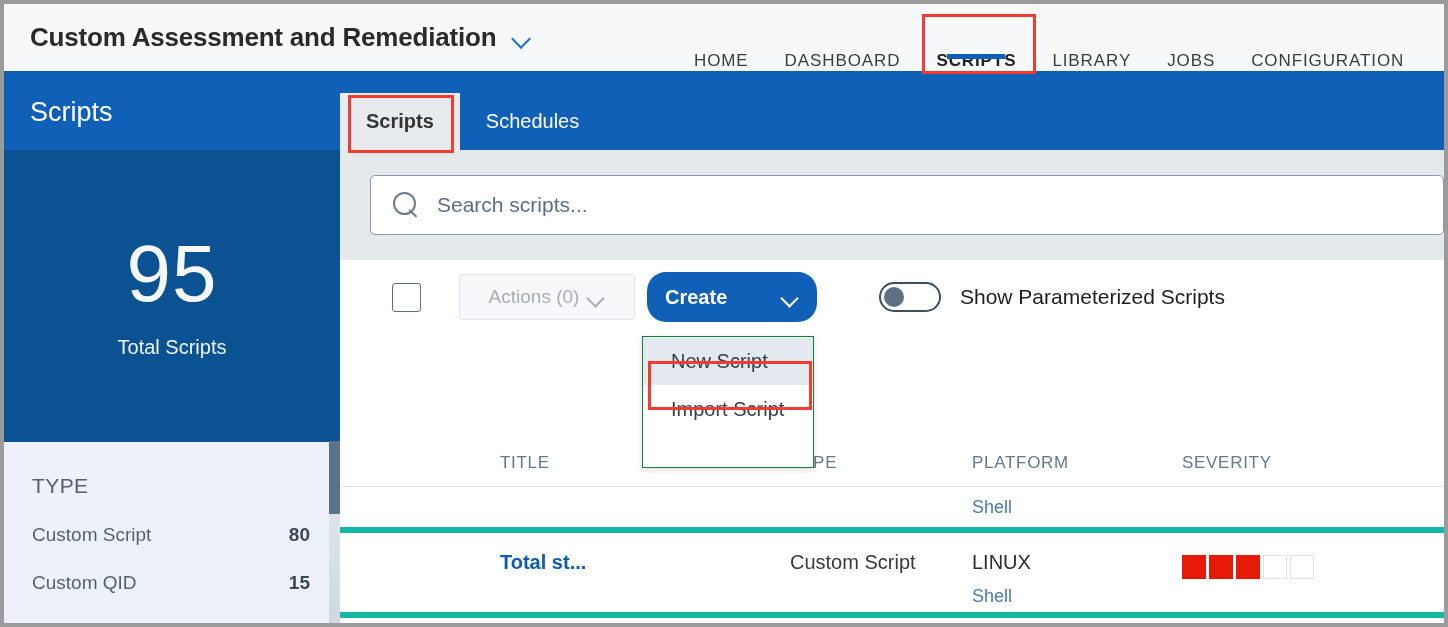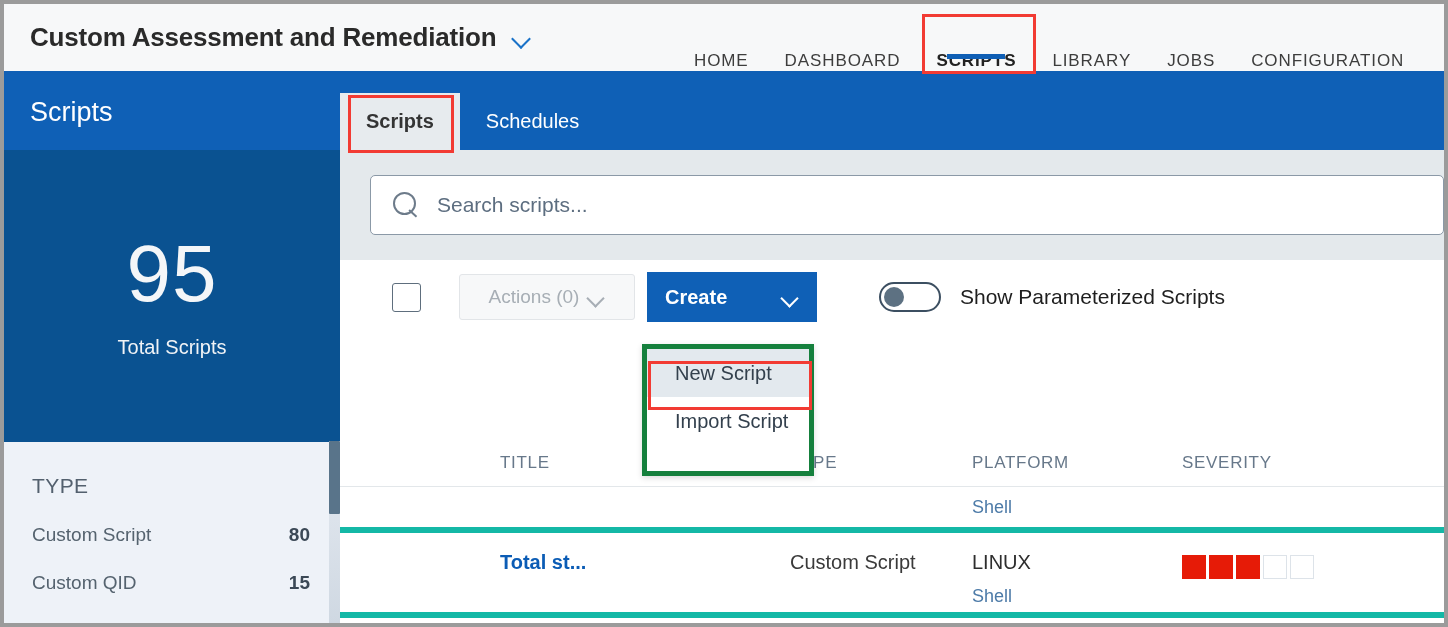--- a/index.html
+++ b/index.html
@@ -172,20 +172,21 @@
     display: flex; align-items: center; justify-content: center; gap: 8px;
     color: #a7aeb5; font-size: 19px; cursor: default;
   }
   .btn-create {
     margin-left: 12px;
     height: 50px; min-width: 170px; padding: 0 18px;
     background: #0f60b6;
     display: flex; align-items: center; justify-content: space-between; gap: 28px;
     color: #ffffff; font-size: 20px; font-weight: bold; cursor: pointer;
     position: relative;
+    border-radius: 19px;
   }
   .caret {
     width: 18px; height: 11px; position: relative; flex: 0 0 auto;
   }
   .caret::before {
     content: ""; position: absolute; left: 2px; top: 0;
     width: 11px; height: 11px;
     border-right: 2.6px solid currentColor; border-bottom: 2.6px solid currentColor;
     transform: rotate(45deg);
   }
@@ -200,23 +201,23 @@
     position: relative; cursor: pointer; flex: 0 0 auto;
   }
   .toggle-knob {
     position: absolute; left: 3px; top: 3px;
     width: 20px; height: 20px; border-radius: 50%; background: #5d7182;
   }
   .toggle-label { font-size: 21px; color: #1e1e1e; }
 
   
   .dropdown {
-    position: absolute; left: 638px; top: 340px;
+    position: absolute; left: 638px; top: 332px;
     width: 172px; height: 132px;
-    background: #ffffff; border: 5px solid #15803d;
+    background: #ffffff; border: 1px solid #15803d;
     box-shadow: 0 2px 6px rgba(0,0,0,0.14);
     z-index: 30;
   }
   .dd-item {
     height: 48px; display: flex; align-items: center;
     padding-left: 28px; font-size: 20px; color: #33404d; cursor: pointer;
   }
   .dd-item.hover { background: #e3e9ee; }
   .annot-dd {
     position: absolute; left: 644px; top: 357px;

